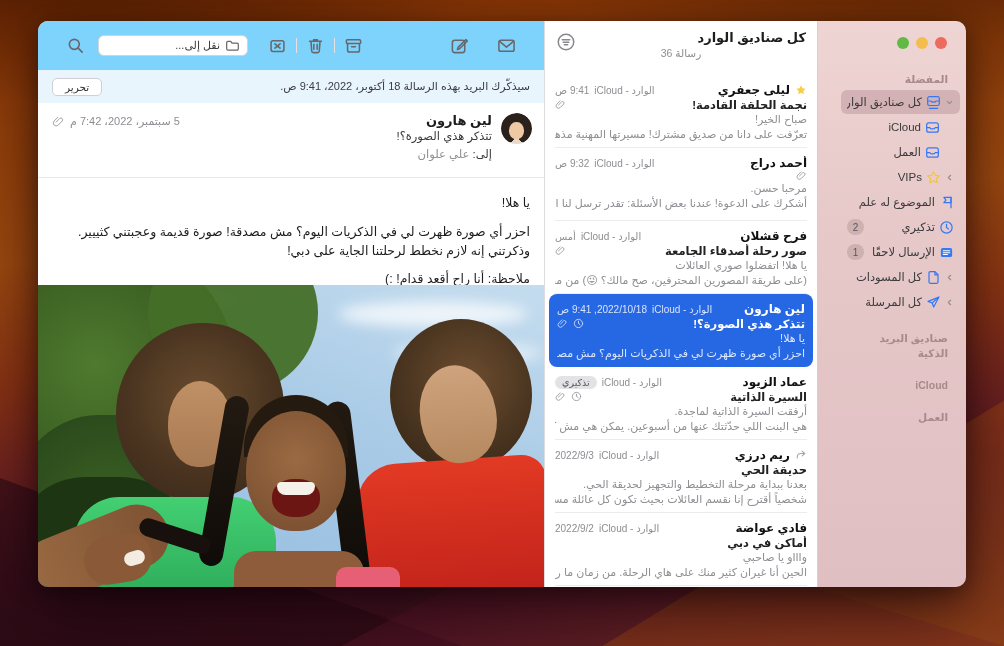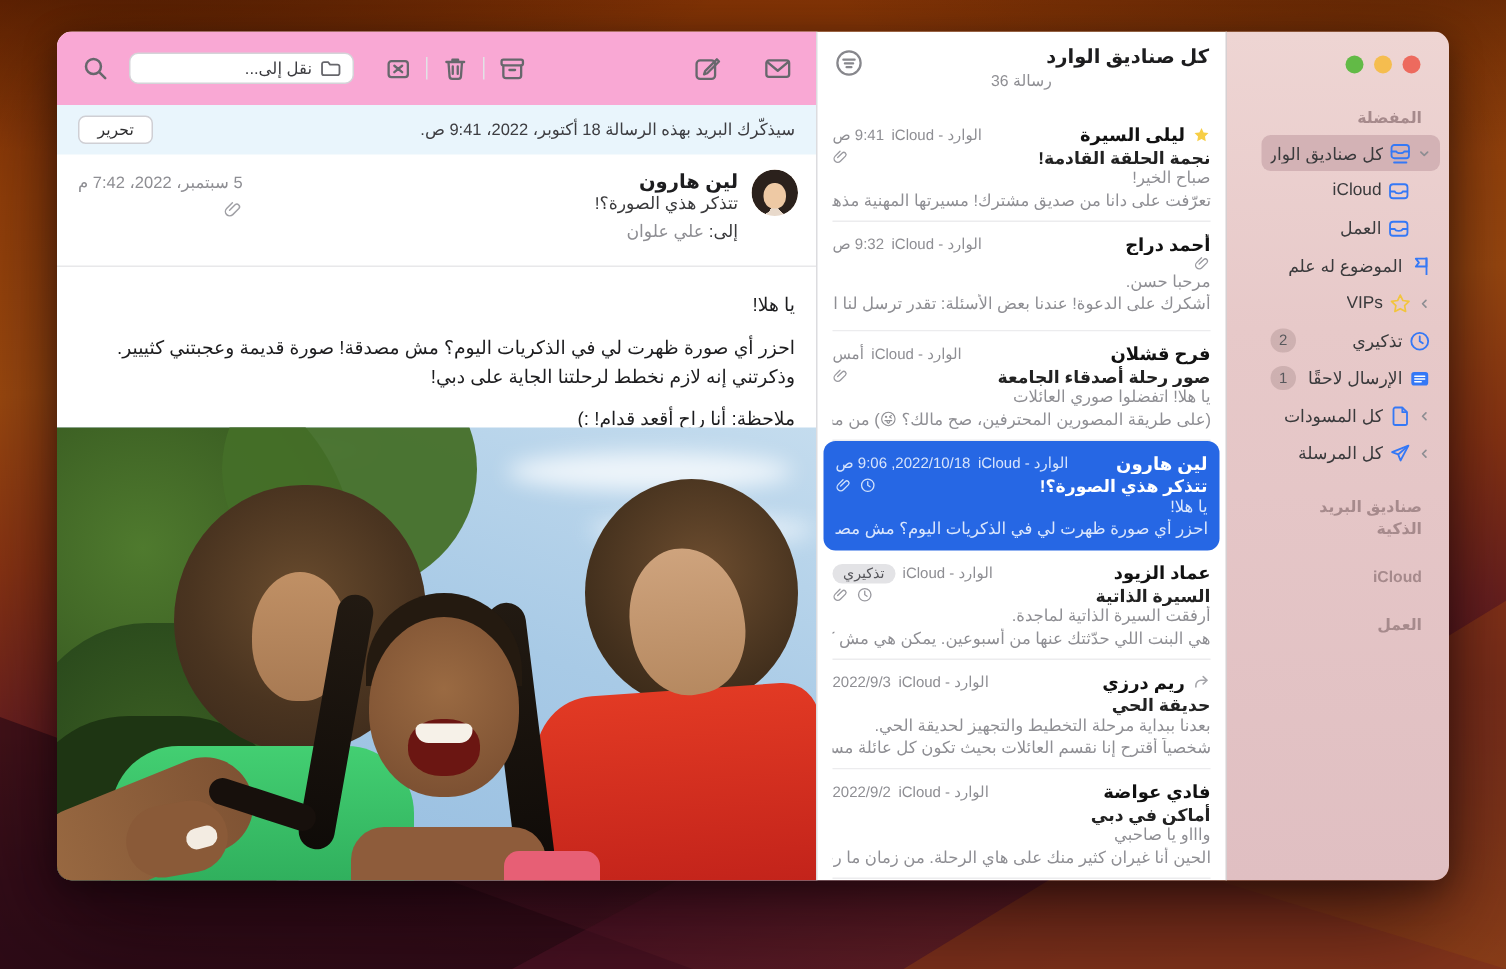--- a/index.html
+++ b/index.html
@@ -20,21 +20,21 @@
   .wp-tri3{background:#a64a12;opacity:.45;clip-path:polygon(100% 62%,100% 100%,60% 100%);}
 
   .window{
     position:absolute;left:38px;top:21px;width:928px;height:566px;border-radius:10px;
     overflow:hidden;display:flex;
     box-shadow:0 28px 70px rgba(15,0,8,.6),0 6px 22px rgba(0,0,0,.4);
   }
   .pane{height:100%;}
   
   .reading{width:506px;background:#fff;position:relative;direction:rtl;}
-  .toolbar{direction:ltr;height:49px;display:flex;align-items:center;padding:0 16px;background:#f9a8d4;}
+  .toolbar{direction:ltr;height:49px;display:flex;align-items:center;padding:0 28px;background:#7dd3fc;}
   .tb-icon{color:#67676c;display:inline-flex;flex:0 0 auto;}
   .tb-icon svg{width:19px;height:19px;}
   .moveto{direction:rtl;display:flex;align-items:center;gap:5px;justify-content:flex-start;
     margin-left:13px;width:150px;height:21px;border:1px solid #d4d4d8;border-radius:6px;
     padding:0 7px;color:#3c3c40;font-size:11px;background:#fff;}
   .moveto svg{width:15px;height:15px;color:#67676c;}
   .tb-sep{width:1px;height:15px;background:#e2e2e5;margin:0 9px;}
   .sp{flex:1;}
   .banner{height:33px;background:var(--banner-blue,#e9f5fc);display:flex;align-items:center;
     padding:0 14px;font-size:11px;color:#3c3c40;direction:rtl;}
@@ -46,21 +46,21 @@
   .avatar::before{content:'';position:absolute;inset:0;border-radius:50%;background:
     radial-gradient(circle at 50% 28%, #2b211c 0 50%, transparent 51%),
     radial-gradient(ellipse 32% 44% at 20% 58%, #2b211c 0 90%, transparent 91%),
     radial-gradient(ellipse 32% 44% at 80% 58%, #2b211c 0 90%, transparent 91%);}
   .avatar::after{content:'';position:absolute;left:27%;top:30%;width:46%;height:54%;
     border-radius:50% 50% 46% 46%;background:#eec9a4;}
   .hdr-name{font-size:13px;font-weight:bold;color:#1d1d1f;line-height:1.25;}
   .hdr-subject{font-size:11.5px;color:#3a3a3c;line-height:1.3;}
   .hdr-to{font-size:11.5px;color:#3a3a3c;margin-top:3px;}
   .hdr-to .recipient{color:#8e8e93;}
-  .hdr-left{position:absolute;left:14px;top:12px;display:flex;flex-direction:column;gap:5px;align-items:flex-start;}
+  .hdr-left{position:absolute;left:14px;top:12px;display:flex;flex-direction:row;gap:5px;align-items:flex-start;}
   .hdr-date{font-size:11px;color:#8e8e93;direction:rtl;}
   .hdr-left svg{width:13px;height:13px;color:#a0a0a5;}
   .msg-body{height:107px;padding:16px 14px 0;font-size:12.5px;color:#1d1d1f;line-height:1.5;overflow:hidden;}
   .msg-body .para{margin-top:10px;}
   .msg-body .note{margin-top:10px;}
   
   .photo{position:absolute;left:0;bottom:0;width:506px;height:302px;overflow:hidden;
     background:linear-gradient(200deg,#c4dcee 0%,#a8cae6 45%,#93bbdf 100%);}
   .ph{position:absolute;}
   .cl{background:#fff;border-radius:50%;filter:blur(7px);}
@@ -291,21 +291,21 @@
             </svg></span>
       </div>
       <div id="messages">
           <div class="msg-row">
             <div class="m-line">
               <span class="m-status m-star">
                 <svg viewBox="0 0 16 16">
                   <path d="M8 1.8l1.9 3.9 4.3.6-3.1 3 .7 4.2L8 11.5l-3.8 2 .7-4.2-3.1-3 4.3-.6z" fill="currentColor"></path>
                 </svg>
               </span>
-              <span class="m-sender">ليلى السيرة</span>
+              <span class="m-sender">ليلى جعفري</span>
               <span class="sp"></span>
               <span class="m-meta">الوارد - iCloud</span>
               <span class="m-meta">9:41 ص</span>
             </div>
             <div class="m-line">
               <span class="m-subject">نجمة الحلقة القادمة!</span>
               <span class="m-att">
                 <svg viewBox="0 0 16 16" fill="none" stroke="currentColor" stroke-width="1.3" stroke-linecap="round" stroke-linejoin="round">
                   <path d="M5 8.8l4.5-4.5a2.2 2.2 0 013.1 3.1l-5 5a3.5 3.5 0 01-5-5l4.7-4.7"></path>
                 </svg>
@@ -347,21 +347,21 @@
               </span>
             </div>
             <div class="m-preview">يا هلا! اتفضلوا صوري العائلات</div>
             <div class="m-preview">(على طريقة المصورين المحترفين، صح مالك؟ 😜) من مجـ...</div>
           </div>
           <div class="msg-row selected">
             <div class="m-line">
               <span class="m-sender">لين هارون</span>
               <span class="sp"></span>
               <span class="m-meta">الوارد - iCloud</span>
-              <span class="m-meta">2022/10/18, 9:06 ص</span>
+              <span class="m-meta">2022/10/18, 9:41 ص</span>
             </div>
             <div class="m-line">
               <span class="m-subject">تتذكر هذي الصورة؟!</span>
               <span class="m-att">
                 <svg viewBox="0 0 16 16" fill="none" stroke="currentColor" stroke-width="1.3" stroke-linecap="round">
                   <circle cx="8" cy="8" r="6"></circle>
                   <path d="M8 4.6V8l2.2 1.5"></path>
                 </svg>
               </span>
               <span class="m-att">
@@ -467,83 +467,83 @@
             <div class="side-item indent">
               <span class="s-icon">
                 <svg viewBox="0 0 16 16" fill="none" stroke="currentColor" stroke-width="1.3" stroke-linejoin="round">
                   <rect x="1.8" y="3" width="12.4" height="10" rx="2.2"></rect>
                   <path d="M1.8 8.2h3.4c.6 1.8 5 1.8 5.6 0h3.4"></path>
                 </svg>
               </span>
               <span class="s-label">العمل</span>
             </div>
             <div class="side-item">
+              <span class="s-chev">
+                <svg viewBox="0 0 16 16" fill="none" stroke="currentColor" stroke-width="2" stroke-linecap="round" stroke-linejoin="round">
+                  <path d="M10 4L6 8l4 4"></path>
+                </svg>
+              </span>
+              <span class="s-icon yellow">
+                <svg viewBox="0 0 16 16" fill="none" stroke="currentColor" stroke-width="1.2" stroke-linejoin="round">
+                  <path d="M8 1.8l1.9 3.9 4.3.6-3.1 3 .7 4.2L8 11.5l-3.8 2 .7-4.2-3.1-3 4.3-.6z"></path>
+                </svg>
+              </span>
+              <span class="s-label">VIPs</span>
+            </div>
+            <div class="side-item">
               <span class="s-icon">
                 <svg viewBox="0 0 16 16" fill="none" stroke="currentColor" stroke-width="1.3" stroke-linejoin="round">
                   <path d="M12.8 1.8v12.4"></path>
                   <path d="M12.8 2.6H5.2l2.2 2.8-2.2 2.8h7.6z"></path>
                 </svg>
               </span>
               <span class="s-label">الموضوع له علم</span>
+            </div>
+            <div class="side-item">
+              <span class="s-icon">
+                <svg viewBox="0 0 16 16" fill="none" stroke="currentColor" stroke-width="1.3" stroke-linecap="round">
+                  <circle cx="8" cy="8" r="6"></circle>
+                  <path d="M8 4.6V8l2.2 1.5"></path>
+                </svg>
+              </span>
+              <span class="s-label">تذكيري</span>
+              <span class="s-badge">2</span>
+            </div>
+            <div class="side-item">
+              <span class="s-icon">
+                <svg viewBox="0 0 16 16">
+                  <rect x="2" y="3.2" width="12" height="9.6" rx="2" fill="currentColor"></rect>
+                  <path d="M4.5 6.2h7M4.5 8.2h7M4.5 10.2h4.5" stroke="#fff" stroke-width="1.1" stroke-linecap="round"></path>
+                </svg>
+              </span>
+              <span class="s-label">الإرسال لاحقًا</span>
+              <span class="s-badge">1</span>
             </div>
             <div class="side-item">
               <span class="s-chev">
                 <svg viewBox="0 0 16 16" fill="none" stroke="currentColor" stroke-width="2" stroke-linecap="round" stroke-linejoin="round">
                   <path d="M10 4L6 8l4 4"></path>
                 </svg>
               </span>
-              <span class="s-icon yellow">
-                <svg viewBox="0 0 16 16" fill="none" stroke="currentColor" stroke-width="1.2" stroke-linejoin="round">
-                  <path d="M8 1.8l1.9 3.9 4.3.6-3.1 3 .7 4.2L8 11.5l-3.8 2 .7-4.2-3.1-3 4.3-.6z"></path>
-                </svg>
-              </span>
-              <span class="s-label">VIPs</span>
-            </div>
-            <div class="side-item">
-              <span class="s-icon">
-                <svg viewBox="0 0 16 16" fill="none" stroke="currentColor" stroke-width="1.3" stroke-linecap="round">
-                  <circle cx="8" cy="8" r="6"></circle>
-                  <path d="M8 4.6V8l2.2 1.5"></path>
-                </svg>
-              </span>
-              <span class="s-label">تذكيري</span>
-              <span class="s-badge">2</span>
-            </div>
-            <div class="side-item">
-              <span class="s-icon">
-                <svg viewBox="0 0 16 16">
-                  <rect x="2" y="3.2" width="12" height="9.6" rx="2" fill="currentColor"></rect>
-                  <path d="M4.5 6.2h7M4.5 8.2h7M4.5 10.2h4.5" stroke="#fff" stroke-width="1.1" stroke-linecap="round"></path>
-                </svg>
-              </span>
-              <span class="s-label">الإرسال لاحقًا</span>
-              <span class="s-badge">1</span>
+              <span class="s-icon">
+                <svg viewBox="0 0 16 16" fill="none" stroke="currentColor" stroke-width="1.3" stroke-linejoin="round">
+                  <path d="M9.5 1.8H4.5a1.3 1.3 0 00-1.3 1.3v9.8a1.3 1.3 0 001.3 1.3h7a1.3 1.3 0 001.3-1.3V5.1z"></path>
+                  <path d="M9.5 1.8v3.3h3.3"></path>
+                </svg>
+              </span>
+              <span class="s-label">كل المسودات</span>
             </div>
             <div class="side-item">
               <span class="s-chev">
                 <svg viewBox="0 0 16 16" fill="none" stroke="currentColor" stroke-width="2" stroke-linecap="round" stroke-linejoin="round">
                   <path d="M10 4L6 8l4 4"></path>
                 </svg>
               </span>
               <span class="s-icon">
                 <svg viewBox="0 0 16 16" fill="none" stroke="currentColor" stroke-width="1.3" stroke-linejoin="round">
-                  <path d="M9.5 1.8H4.5a1.3 1.3 0 00-1.3 1.3v9.8a1.3 1.3 0 001.3 1.3h7a1.3 1.3 0 001.3-1.3V5.1z"></path>
-                  <path d="M9.5 1.8v3.3h3.3"></path>
-                </svg>
-              </span>
-              <span class="s-label">كل المسودات</span>
-            </div>
-            <div class="side-item">
-              <span class="s-chev">
-                <svg viewBox="0 0 16 16" fill="none" stroke="currentColor" stroke-width="2" stroke-linecap="round" stroke-linejoin="round">
-                  <path d="M10 4L6 8l4 4"></path>
-                </svg>
-              </span>
-              <span class="s-icon">
-                <svg viewBox="0 0 16 16" fill="none" stroke="currentColor" stroke-width="1.3" stroke-linejoin="round">
                   <path d="M13.8 2.2L2.2 6.8l4.3 1.7 1.7 4.3z"></path>
                   <path d="M13.8 2.2L6.5 8.5"></path>
                 </svg>
               </span>
               <span class="s-label">كل المرسلة</span>
             </div>
           </div>
         <div class="side-header side-section">صناديق البريد الذكية</div>
         <div class="side-header side-section">iCloud</div>
         <div class="side-header side-section">العمل</div>

